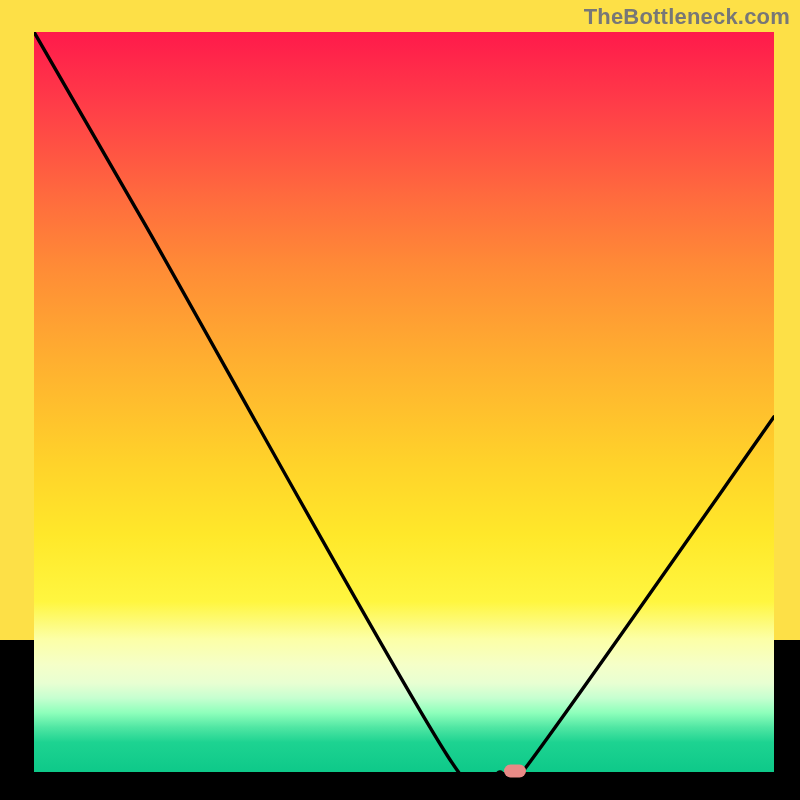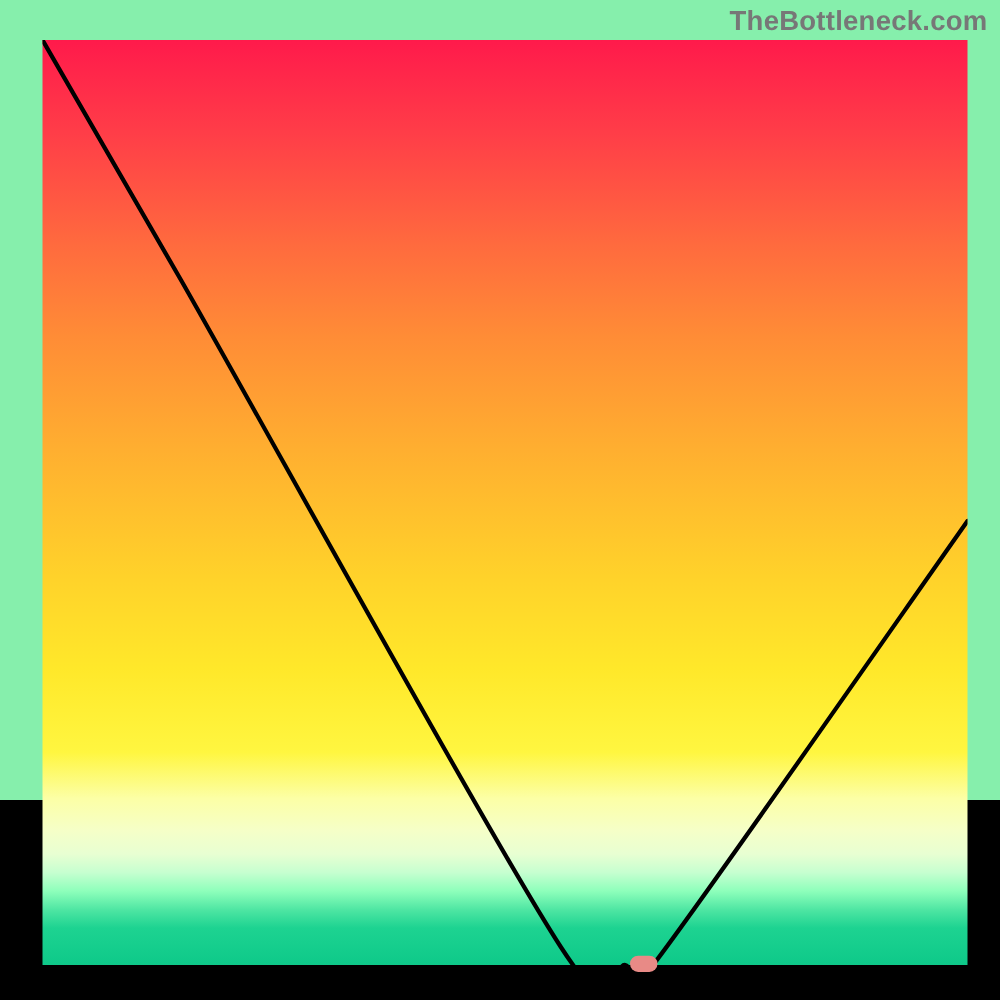--- a/index.html
+++ b/index.html
@@ -8,21 +8,21 @@
     width: 800px;
     height: 800px;
     background: #000;
     overflow: hidden;
     font-family: Arial, Helvetica, sans-serif;
   }
   .frame {
     position: relative;
     width: 800px;
     height: 640px;
-    background: #86efac;
+    background: #fde047;
   }
   .watermark {
     position: absolute;
     top: 4px;
     right: 10px;
     color: #777;
     font-size: 22px;
     font-weight: 600;
     letter-spacing: 0.2px;
     user-select: none;

